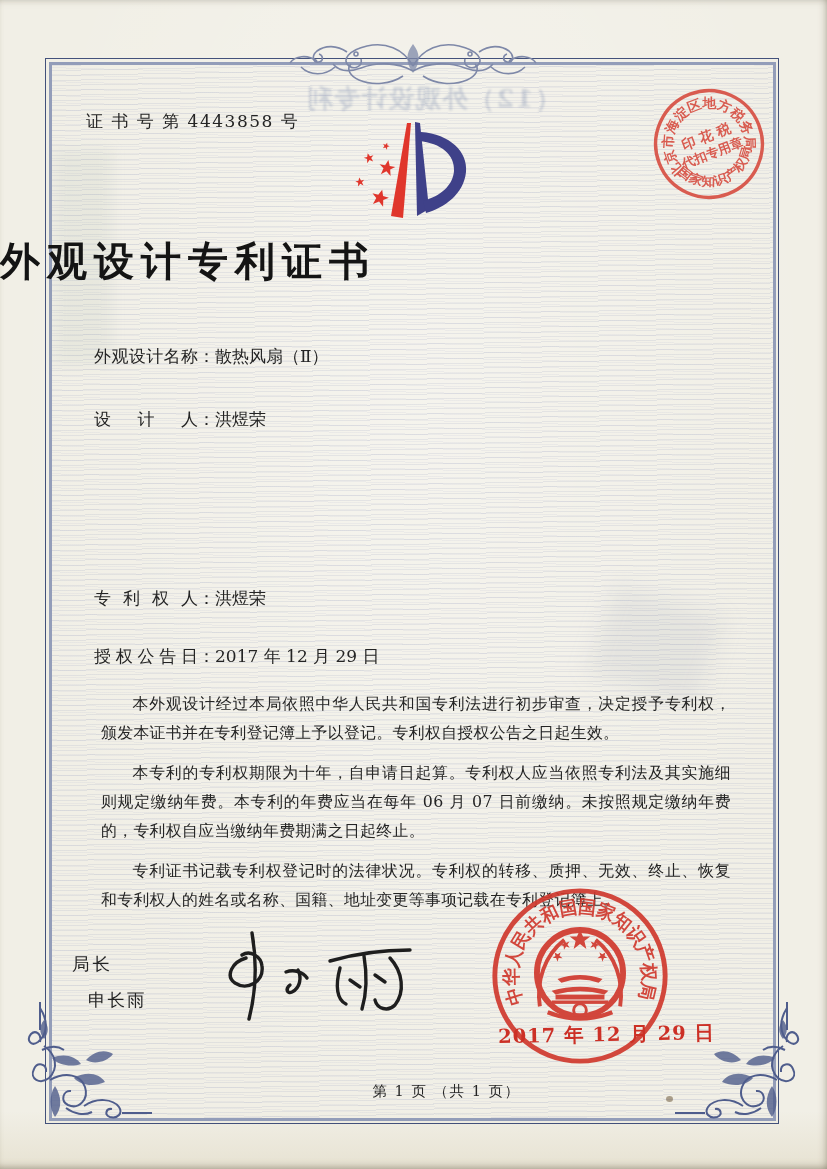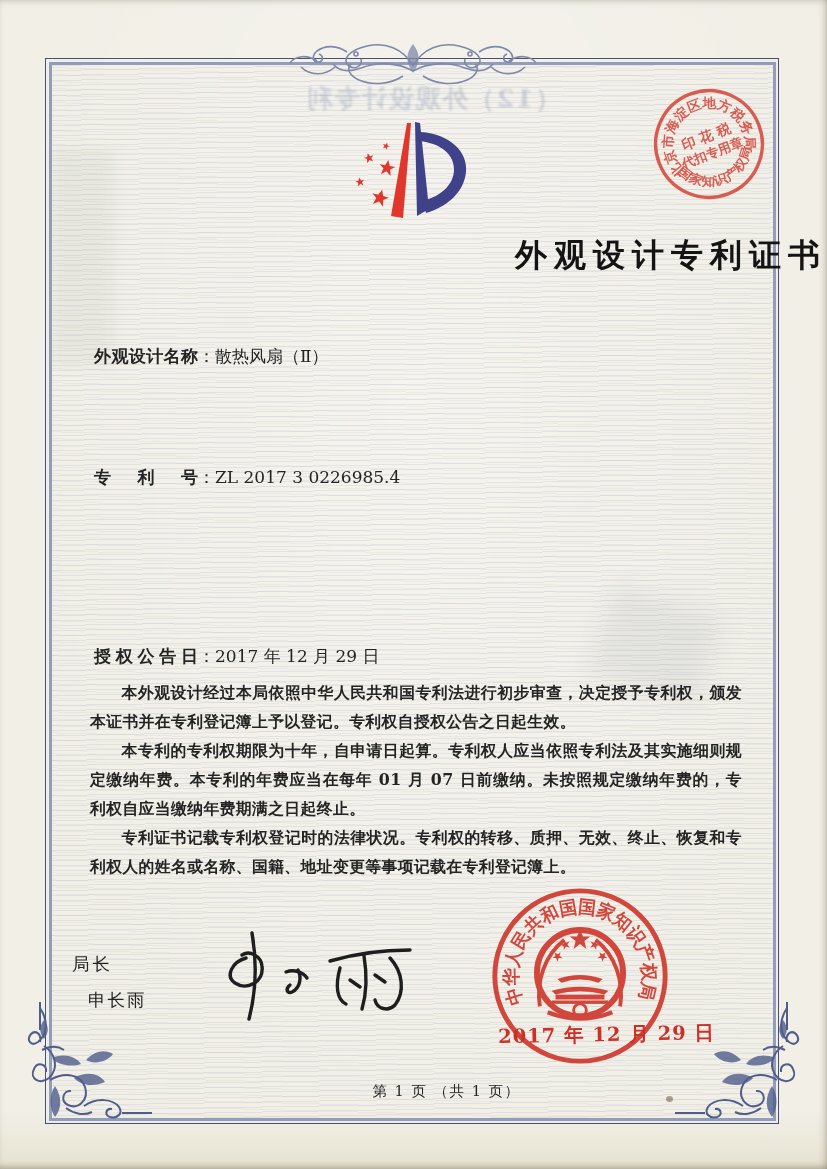--- a/index.html
+++ b/index.html
@@ -29,28 +29,28 @@
   .ghost-line{position:absolute;left:288px;top:82px;width:290px;z-index:2;
     font-size:25px;font-weight:bold;color:rgba(120,135,172,0.30);
     transform:scaleX(-1);filter:blur(1.1px);letter-spacing:2px;text-align:center;}
   .smudge{position:absolute;z-index:2;pointer-events:none;}
   .sm1{left:54px;top:150px;width:58px;height:215px;background:rgba(150,168,150,0.10);filter:blur(7px);}
   .sm2{left:598px;top:598px;width:115px;height:95px;background:rgba(120,126,148,0.10);filter:blur(11px);transform:rotate(18deg);}
   .speck{left:666px;top:1096px;width:7px;height:6px;background:rgba(110,90,60,.55);border-radius:50%;filter:blur(.5px);}
   
   .cert-no{position:absolute;left:86px;top:110px;z-index:4;font-size:17px;letter-spacing:1.5px;}
   .logo{position:absolute;left:342px;top:110px;width:140px;height:120px;z-index:4;}
-  .title{position:absolute;left:0;top:234px;width:100%;text-align:right;z-index:4;
-    font-size:32px;font-weight:700;letter-spacing:7px;color:#141414;}
+  .title{position:absolute;left:0;top:234px;width:100%;text-align:left;z-index:4;
+    font-size:40px;font-weight:700;letter-spacing:7px;color:#141414;}
   .field{position:absolute;left:94px;z-index:4;font-size:17px;white-space:nowrap;}
-  .flabel{display:inline-block;width:104px;text-align:justify;text-align-last:justify;font-weight:bold;}
+  .flabel{display:inline-block;width:104px;text-align:justify;text-align-last:justify;}
   .f0{top:345px}.f1{top:408px}.f2{top:466px}.f3{top:525px}.f4{top:587px}.f5{top:645px}
   .body-text{position:absolute;left:90px;top:678px;width:652px;z-index:4;
     font-size:15.8px;line-height:29px;text-align:justify;letter-spacing:.4px;}
-  .body-text p{margin:0;text-indent:2em;font-weight:bold;}
+  .body-text p{margin:11px;text-indent:2em;}
   .officer-title{position:absolute;left:72px;top:952px;z-index:4;font-size:17.5px;letter-spacing:3px;}
   .officer-name{position:absolute;left:88px;top:988px;z-index:4;font-size:17.5px;letter-spacing:2px;}
   .signature{position:absolute;left:212px;top:928px;width:235px;height:98px;z-index:5;}
   .footer{position:absolute;left:0;top:1082px;width:100%;text-align:center;z-index:4;
     font-size:14.5px;letter-spacing:1.5px;padding-left:33px;}
   
   .seal-main{position:absolute;left:487px;top:883px;width:186px;height:186px;z-index:6;opacity:.92;}
   .seal-date{position:absolute;left:498px;top:1021px;z-index:7;font-size:19.5px;font-weight:600;
     color:#cc3026;letter-spacing:1px;transform:rotate(-1deg);white-space:nowrap;}
   .stamp-tax{position:absolute;left:645px;top:80px;width:128px;height:128px;z-index:6;
@@ -110,20 +110,21 @@
     </svg>
   <svg class="corner br" viewBox="0 0 132 132">
       <use href="#cornerOrn"></use>
     </svg>
 
   <div class="ghost-line">（12）外观设计专利</div>
   <div class="smudge sm1"></div>
   <div class="smudge sm2"></div>
   <div class="smudge speck"></div>
 
+  <div class="cert-no">证 书 号 第 4443858 号</div>
 
   <svg class="logo" viewBox="0 0 140 120">
     <polygon points="65,13 69,13 61,108 49,106" fill="#e0362c"></polygon>
     <polygon points="73,12 78,13 87,99 75,106" fill="#3f4189"></polygon>
     <path d="M79,22 C108,24 126,42 124,62 C122,84 102,98 84,103 L81,91 C99,86 111,75 112,61 C113,45 99,33 77,31 Z" fill="#3f4189"></path>
     <use href="#star5" transform="translate(44,36) scale(0.35) rotate(20)" fill="#e0362c"></use>
     <use href="#star5" transform="translate(27,48) scale(0.5) rotate(-15)" fill="#e0362c"></use>
     <use href="#star5" transform="translate(45,58) scale(0.8) rotate(10)" fill="#e0362c"></use>
     <use href="#star5" transform="translate(18,72) scale(0.45) rotate(-10)" fill="#e0362c"></use>
     <use href="#star5" transform="translate(38,88) scale(0.85) rotate(15)" fill="#e0362c"></use>
@@ -139,26 +140,27 @@
     </text>
     <path id="taxBot" d="M23,74 A40,40 0 0 0 97,74" fill="none"></path>
     <text font-size="11.5" font-weight="bold" fill="#d6483c">
       <textPath href="#taxBot" textLength="90" lengthAdjust="spacingAndGlyphs">国家知识产权局</textPath>
     </text>
     <text x="60" y="57" text-anchor="middle" font-size="13" font-weight="bold" fill="#d6483c">印 花 税</text>
     <text x="60" y="73" text-anchor="middle" font-size="12" font-weight="bold" fill="#d6483c">代扣专用章</text>
   </svg>
 
   <div class="field f0"><span class="flabel">外观设计名称</span><span>：</span><span>散热风扇（Ⅱ）</span></div>
-  <div class="field f2"><span class="flabel">专利号</span><span>：</span><span>ZL 2017 3 0226985.4</span></div>
+  <div class="field f1"><span class="flabel">设计人</span><span>：</span><span>洪煜荣</span></div>
+  <div class="field f4"><span class="flabel">专利权人</span><span>：</span><span>洪煜荣</span></div>
   <div class="field f5"><span class="flabel">授权公告日</span><span>：</span><span>2017 年 12 月 29 日</span></div>
 
   <div class="body-text">
     <p>本外观设计经过本局依照中华人民共和国专利法进行初步审查，决定授予专利权，颁发本证书并在专利登记簿上予以登记。专利权自授权公告之日起生效。</p>
-    <p>本专利的专利权期限为十年，自申请日起算。专利权人应当依照专利法及其实施细则规定缴纳年费。本专利的年费应当在每年 01 月 07 日前缴纳。未按照规定缴纳年费的，专利权自应当缴纳年费期满之日起终止。</p>
+    <p>本专利的专利权期限为十年，自申请日起算。专利权人应当依照专利法及其实施细则规定缴纳年费。本专利的年费应当在每年 06 月 07 日前缴纳。未按照规定缴纳年费的，专利权自应当缴纳年费期满之日起终止。</p>
     <p>专利证书记载专利权登记时的法律状况。专利权的转移、质押、无效、终止、恢复和专利权人的姓名或名称、国籍、地址变更等事项记载在专利登记簿上。</p>
   </div>
 
   <div class="officer-title">局长</div>
   <div class="officer-name">申长雨</div>
 
   <svg class="signature" viewBox="0 0 235 98">
     <g fill="none" stroke="#1e1e1e" stroke-width="3.4" stroke-linecap="round" stroke-linejoin="round">
       <path d="M34,30 C20,34 13,48 23,55 C35,63 52,54 50,38 C49,28 38,22 30,27"></path>
       <path d="M40,5 C44,28 45,60 37,91"></path>

